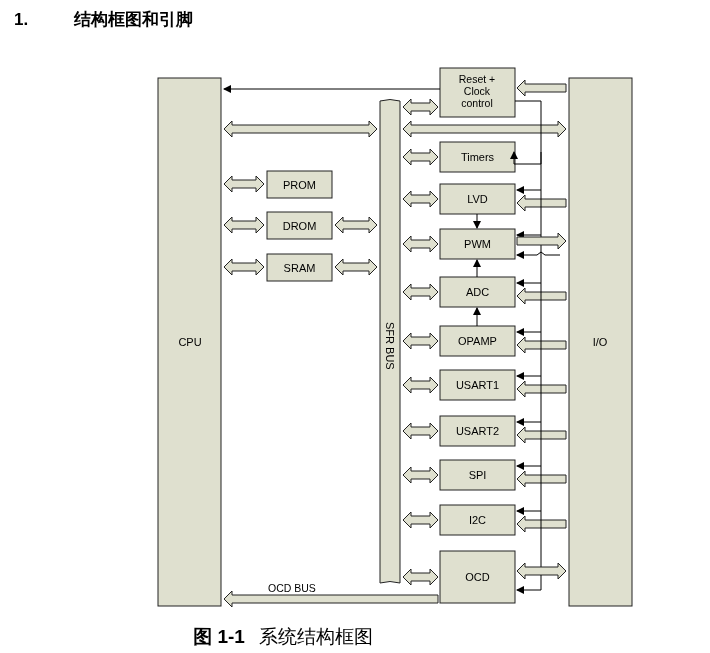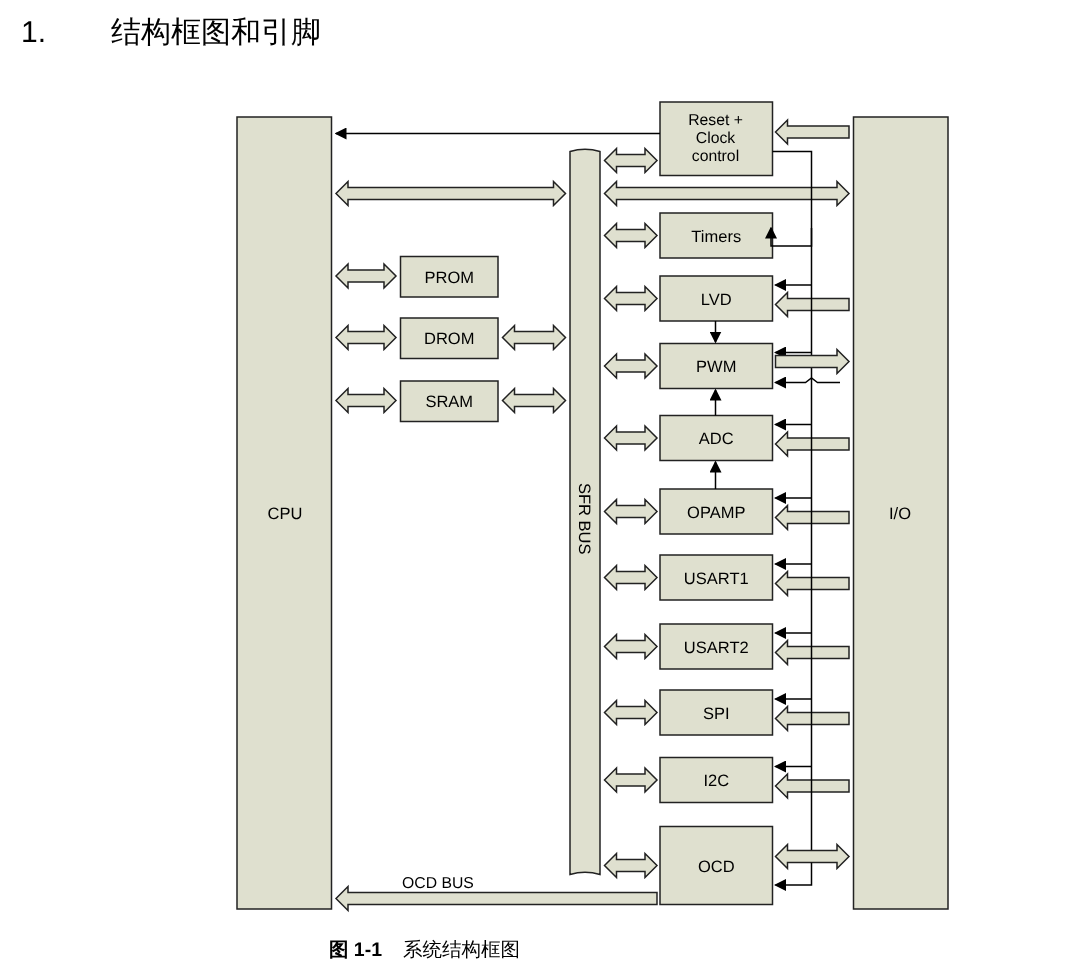--- a/index.html
+++ b/index.html
@@ -1,20 +1,20 @@
 <!DOCTYPE html>
 <html><head>
 <meta charset="utf-8">
 <style>
   html, body { margin: 0; padding: 0; background: #ffffff; }
   body { width: 710px; height: 653px; position: relative; overflow: hidden; font-family: "Liberation Sans", "DejaVu Sans", sans-serif; }
-  .heading { position: absolute; top: 8px; left: 14px; font-size: 20px; font-weight: normal; color: #000; }
+  .heading { position: absolute; top: 8px; left: 14px; font-size: 17px; font-weight: bold; color: #000; }
   .heading .num { display: inline-block; width: 60px; }
   svg { position: absolute; left: 0; top: 0; }
-  .caption { position: absolute; top: 624px; left: 0; width: 566px; text-align: center; font-size: 13px; color: #000; }
+  .caption { position: absolute; top: 624px; left: 0; width: 566px; text-align: center; font-size: 19px; color: #000; }
   .caption .fig { font-weight: bold; margin-right: 14px; }
   text { font-family: "Liberation Sans", "DejaVu Sans", sans-serif; }
 </style>
 </head>
 <body>
 
 <div class="heading">
   <span class="num">1.</span><span>结构框图和引脚</span>
 </div>
 

